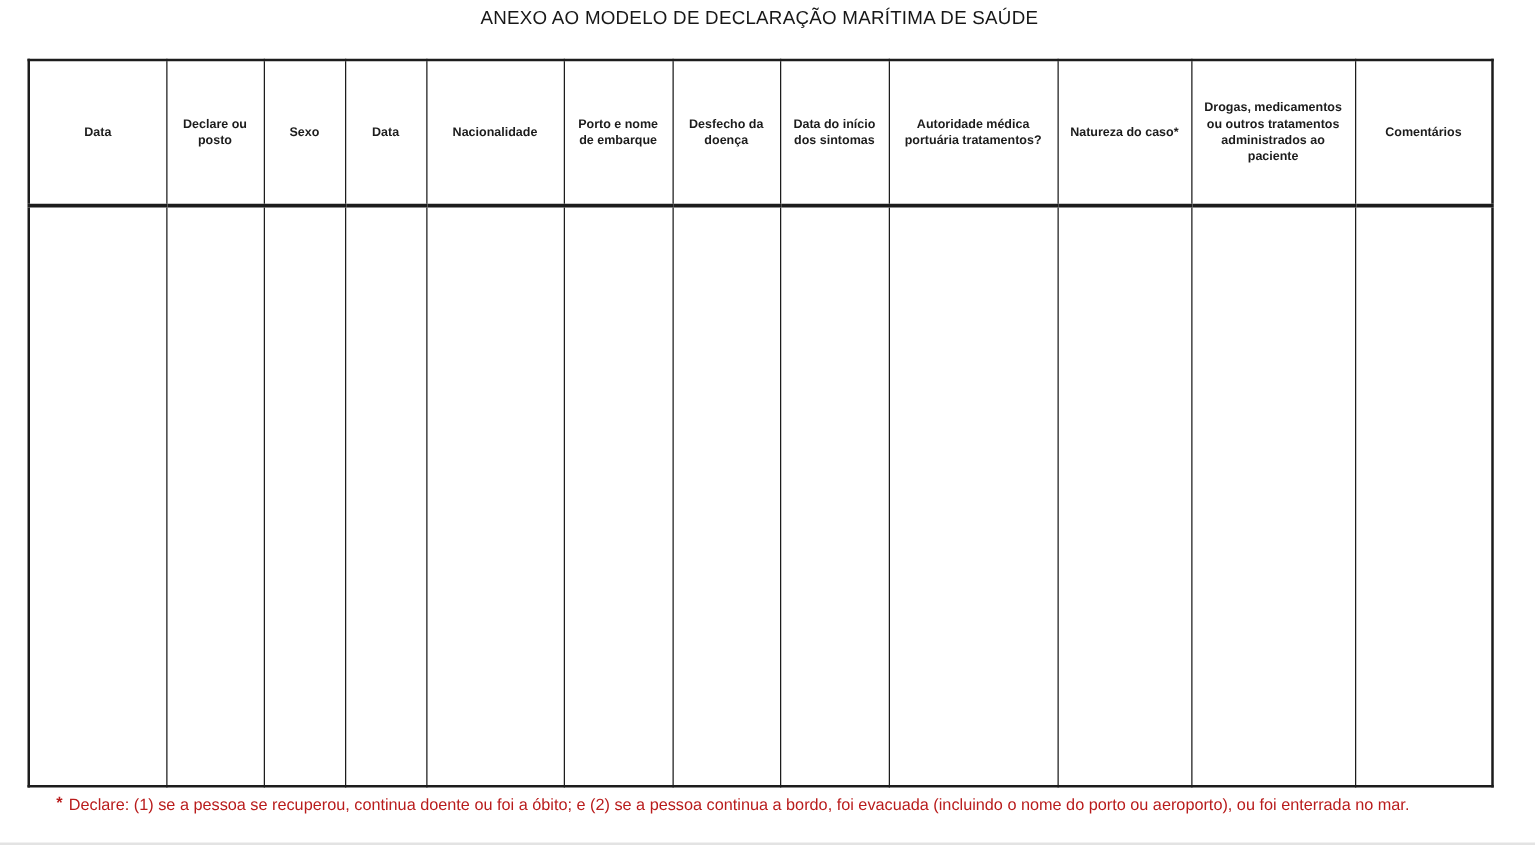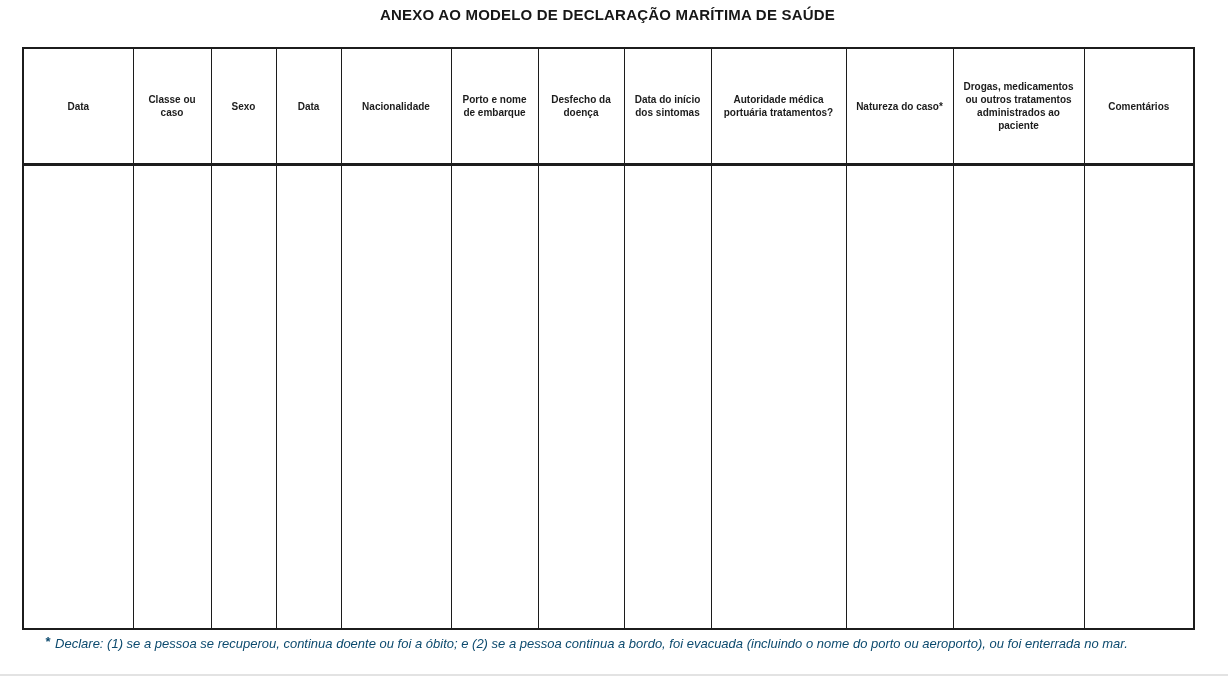--- a/index.html
+++ b/index.html
@@ -16,21 +16,21 @@
     background: #ffffff;
     overflow: hidden;
   }
   .doc-title {
     position: absolute;
     top: 6px;
     left: 22px;
     width: 1171px;
     text-align: center;
     font-size: 15px;
-    font-weight: bold;
+    font-weight: normal;
     letter-spacing: 0.2px;
     color: #171717;
   }
   table.form-table {
     position: absolute;
     top: 47px;
     left: 22px;
     width: 1171px;
     border-collapse: collapse;
     table-layout: fixed;
@@ -55,22 +55,21 @@
     padding: 0;
     background: #ffffff;
   }
   .footnote {
     position: absolute;
     top: 631px;
     left: 45px;
     width: 1150px;
     font-size: 13px;
     line-height: 1.72;
-    color: #0c4a6e;
-    font-style: italic;
+    color: #b91c1c;
   }
   .footnote .marker {
     font-weight: bold;
     vertical-align: 2px;
     margin-right: 5px;
   }
   .scan-edge {
     position: absolute;
     left: 0;
     bottom: 2px;
@@ -97,21 +96,21 @@
       <col style="width:86px">
       <col style="width:87px">
       <col style="width:135px">
       <col style="width:107px">
       <col style="width:131px">
       <col style="width:110px">
     </colgroup>
     <thead>
       <tr>
         <th>Data</th>
-        <th>Classe ou caso</th>
+        <th>Declare ou posto</th>
         <th>Sexo</th>
         <th>Data</th>
         <th>Nacionalidade</th>
         <th>Porto e nome de embarque</th>
         <th>Desfecho da doença</th>
         <th>Data do início dos sintomas</th>
         <th>Autoridade médica portuária tratamentos?</th>
         <th>Natureza do caso*</th>
         <th>Drogas, medicamentos ou outros tratamentos administrados ao paciente</th>
         <th>Comentários</th>

